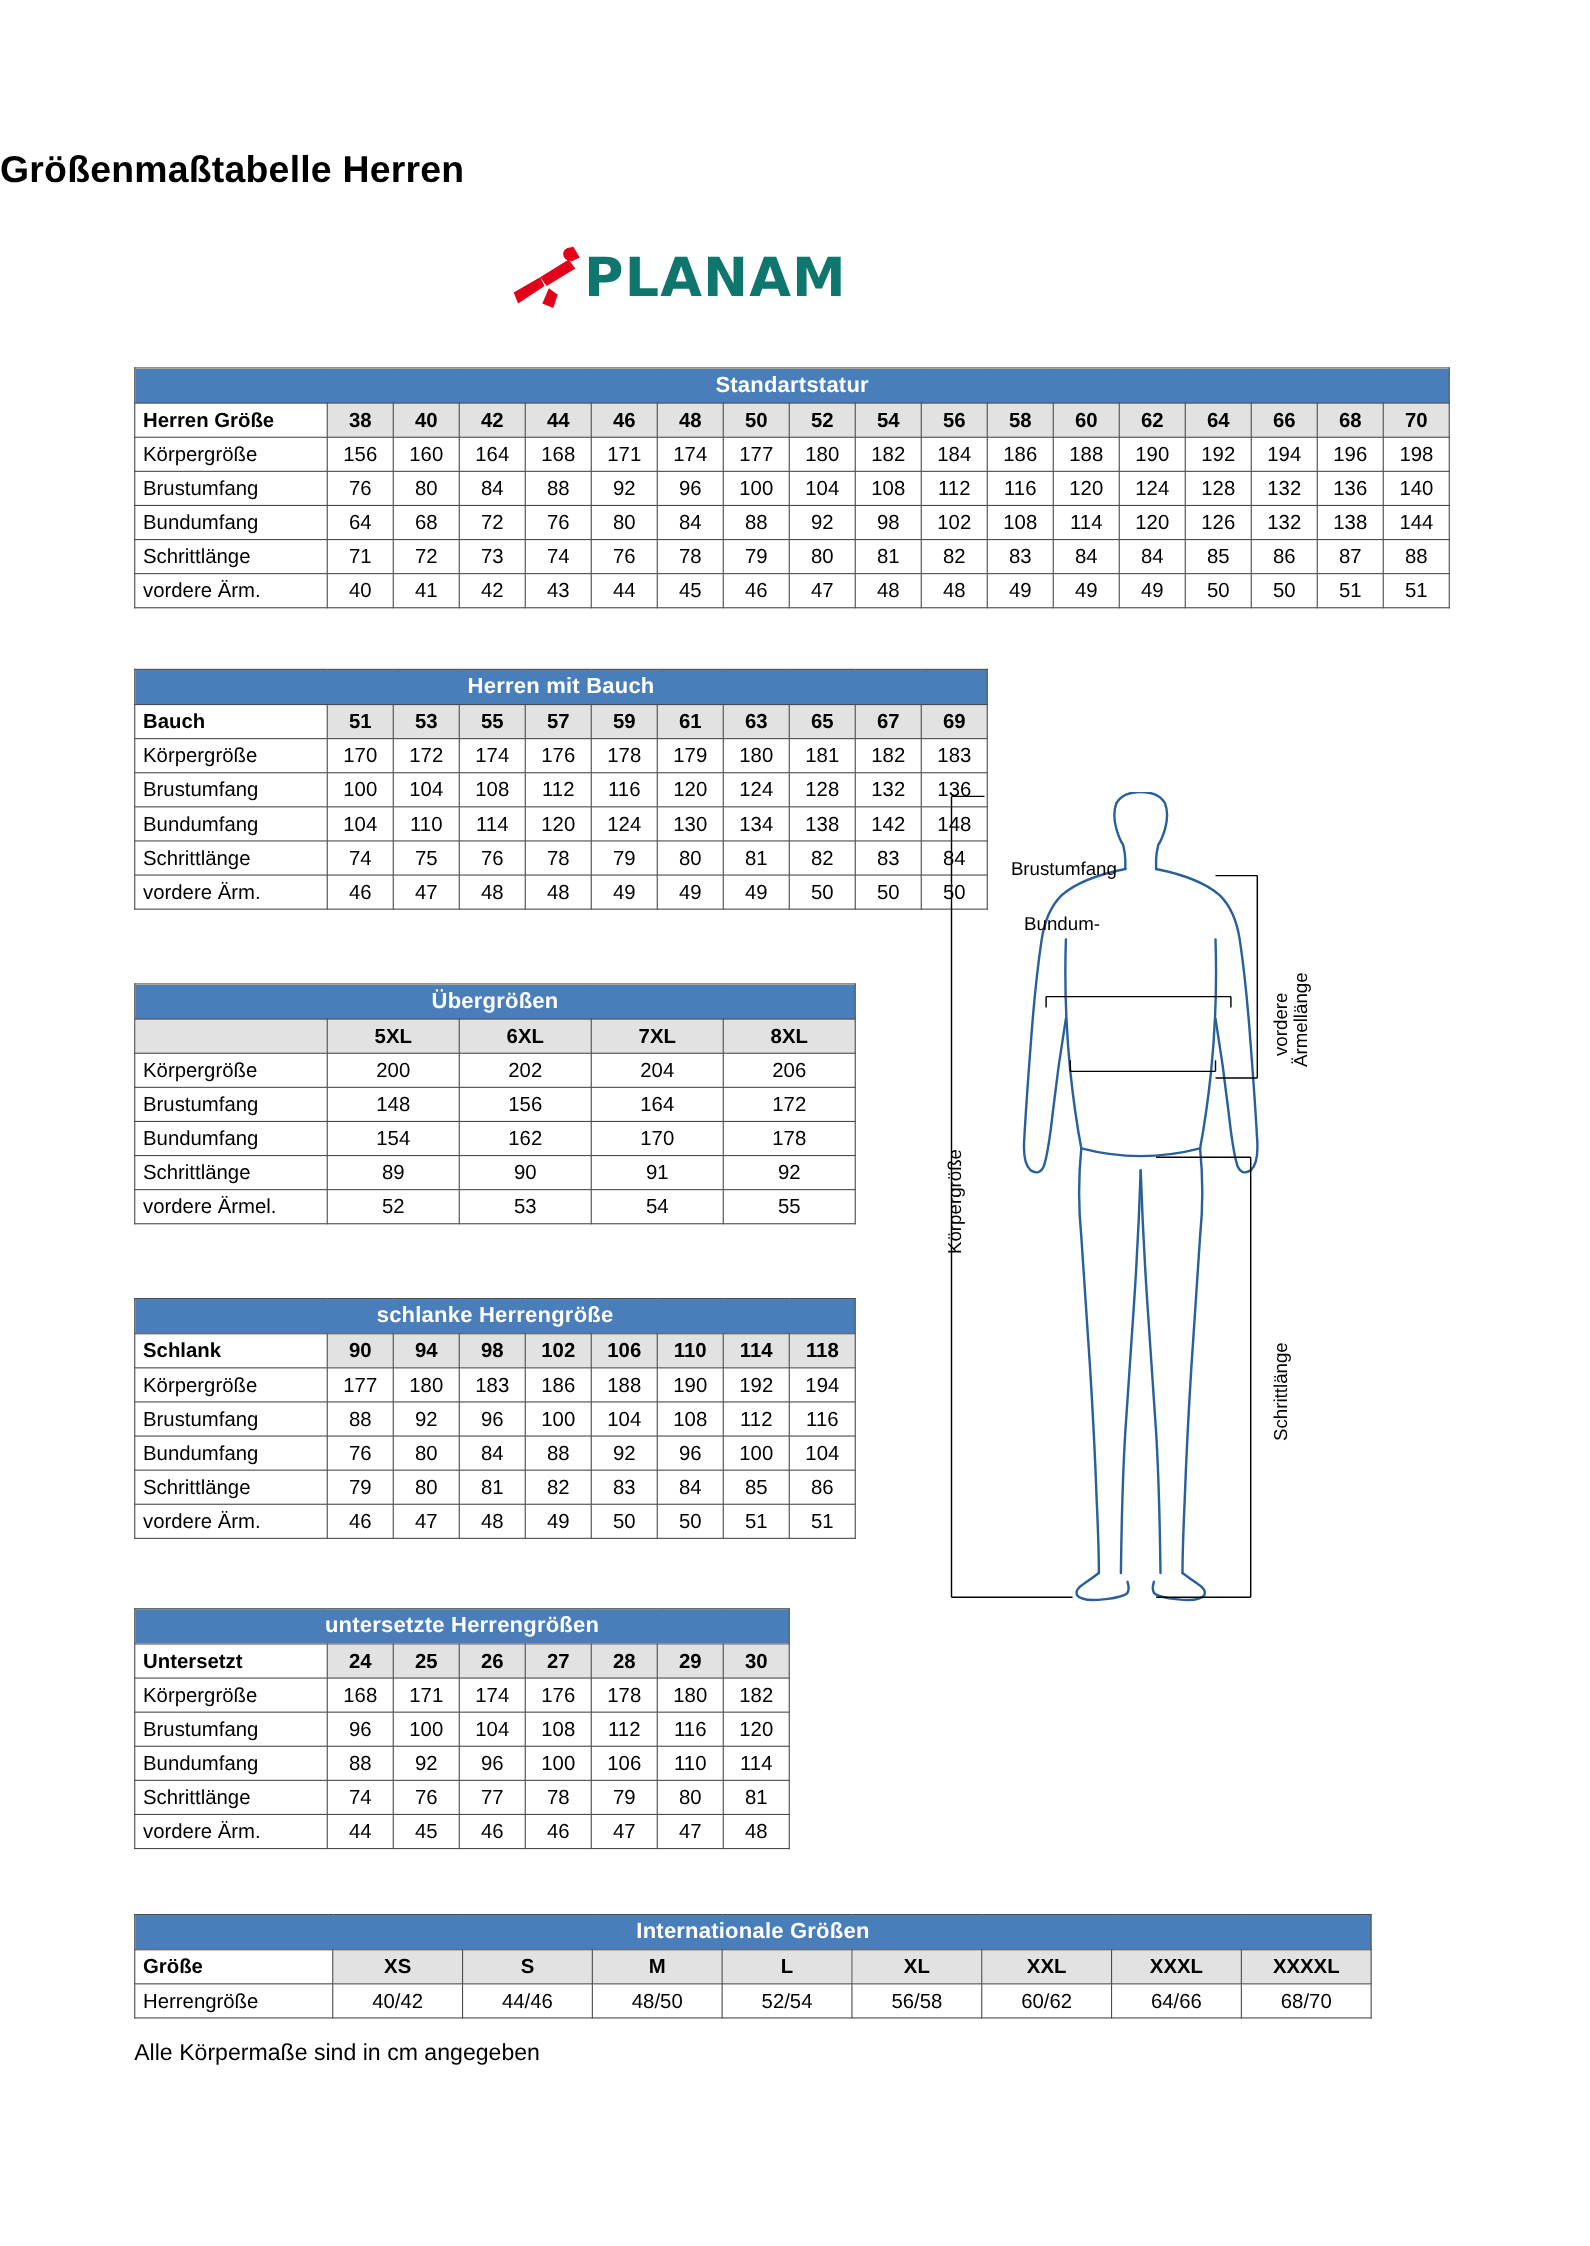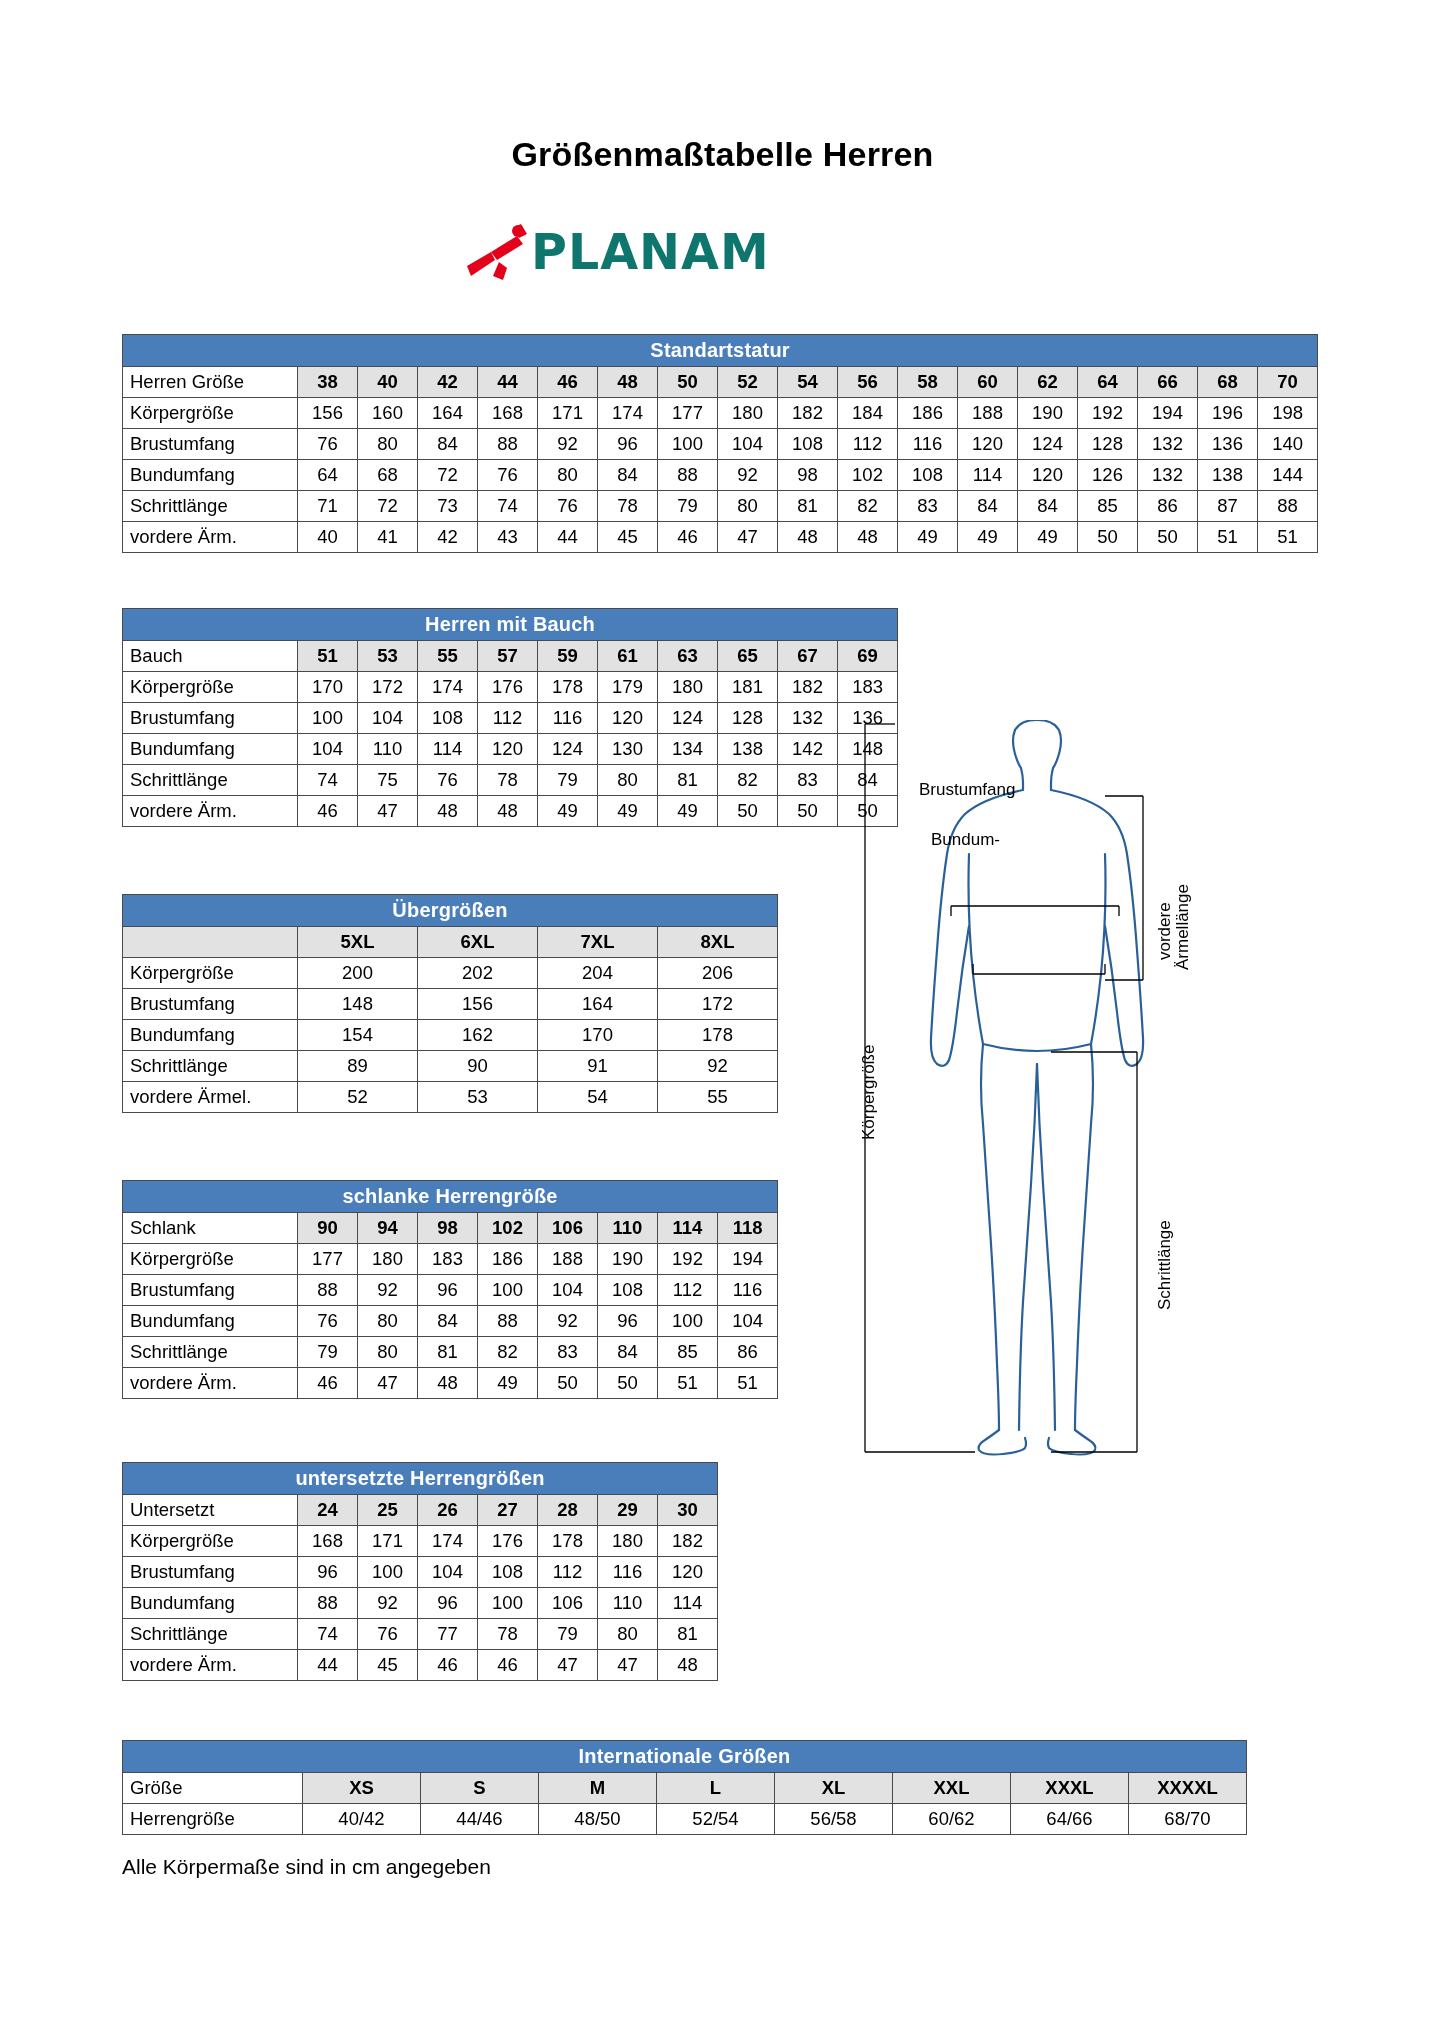--- a/index.html
+++ b/index.html
@@ -18,21 +18,21 @@
   .page {
     position: relative;
     width: 1445px;
     height: 2042px;
   }
   .title {
     position: absolute;
     top: 135px;
     left: 0;
     width: 1445px;
-    text-align: center;
+    text-align: left;
     font-size: 34px;
     font-weight: bold;
     letter-spacing: 0.2px;
   }
   
   .logo {
     position: absolute;
     top: 222px;
     left: 455px;
     width: 420px;
@@ -82,21 +82,21 @@
     letter-spacing: 0.2px;
     height: 32px;
   }
   table.sz .rowhead {
     background: #ffffff;
     text-align: left;
     padding-left: 7px;
     font-weight: normal;
   }
   table.sz .rowhead.b {
-    font-weight: normal;
+    font-weight: bold;
     margin-top: 37px;
   }
   table.sz .grey {
     background: #e2e2e2;
     font-weight: bold;
   }
   table.sz .greyplain {
     background: #e2e2e2;
   }
   .footnote {

